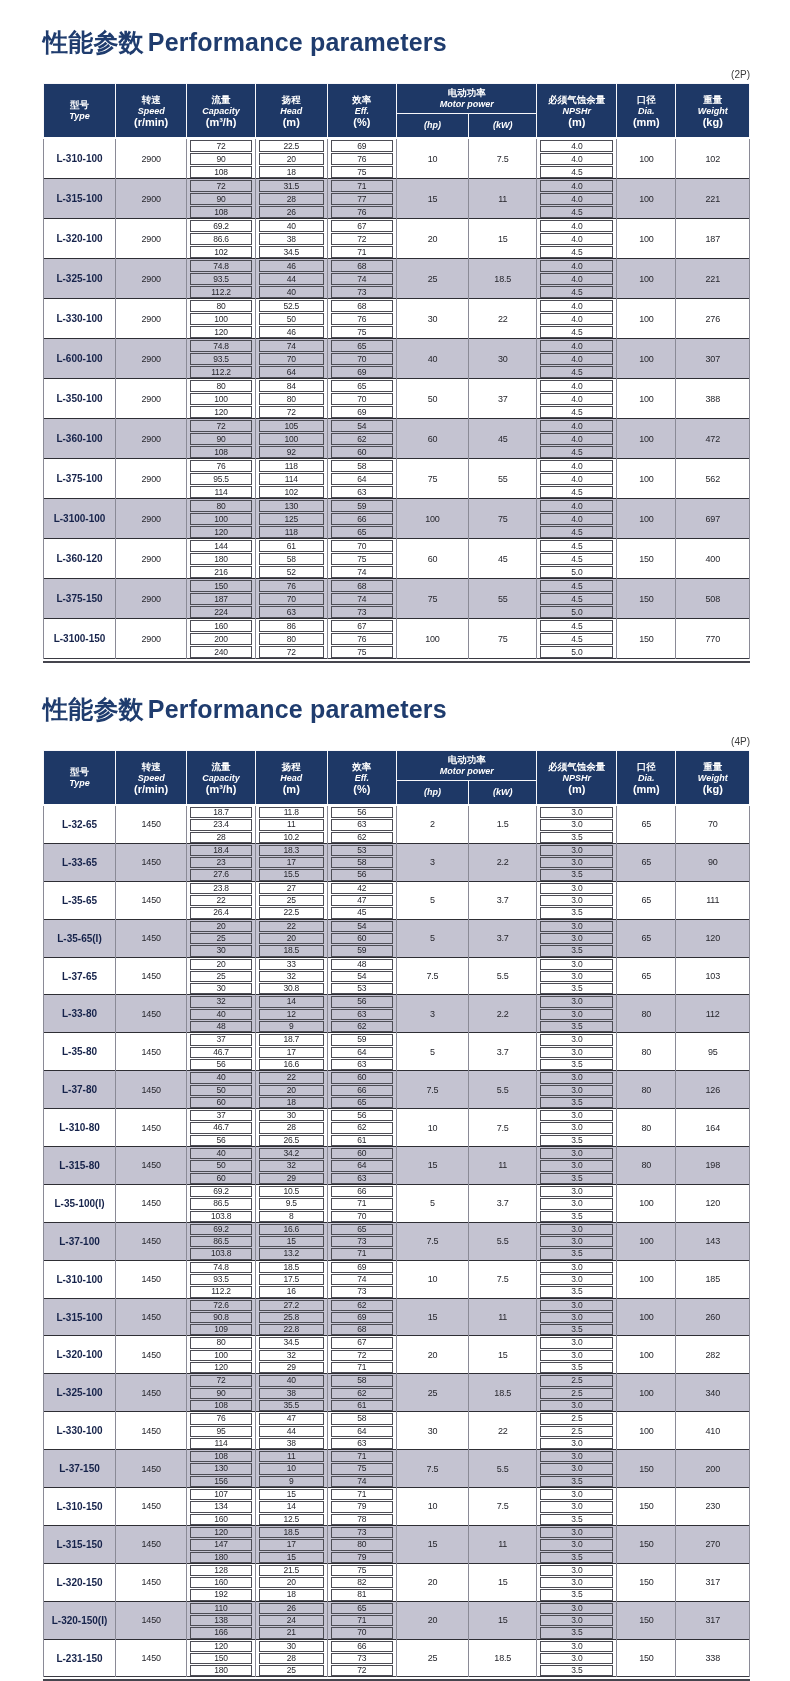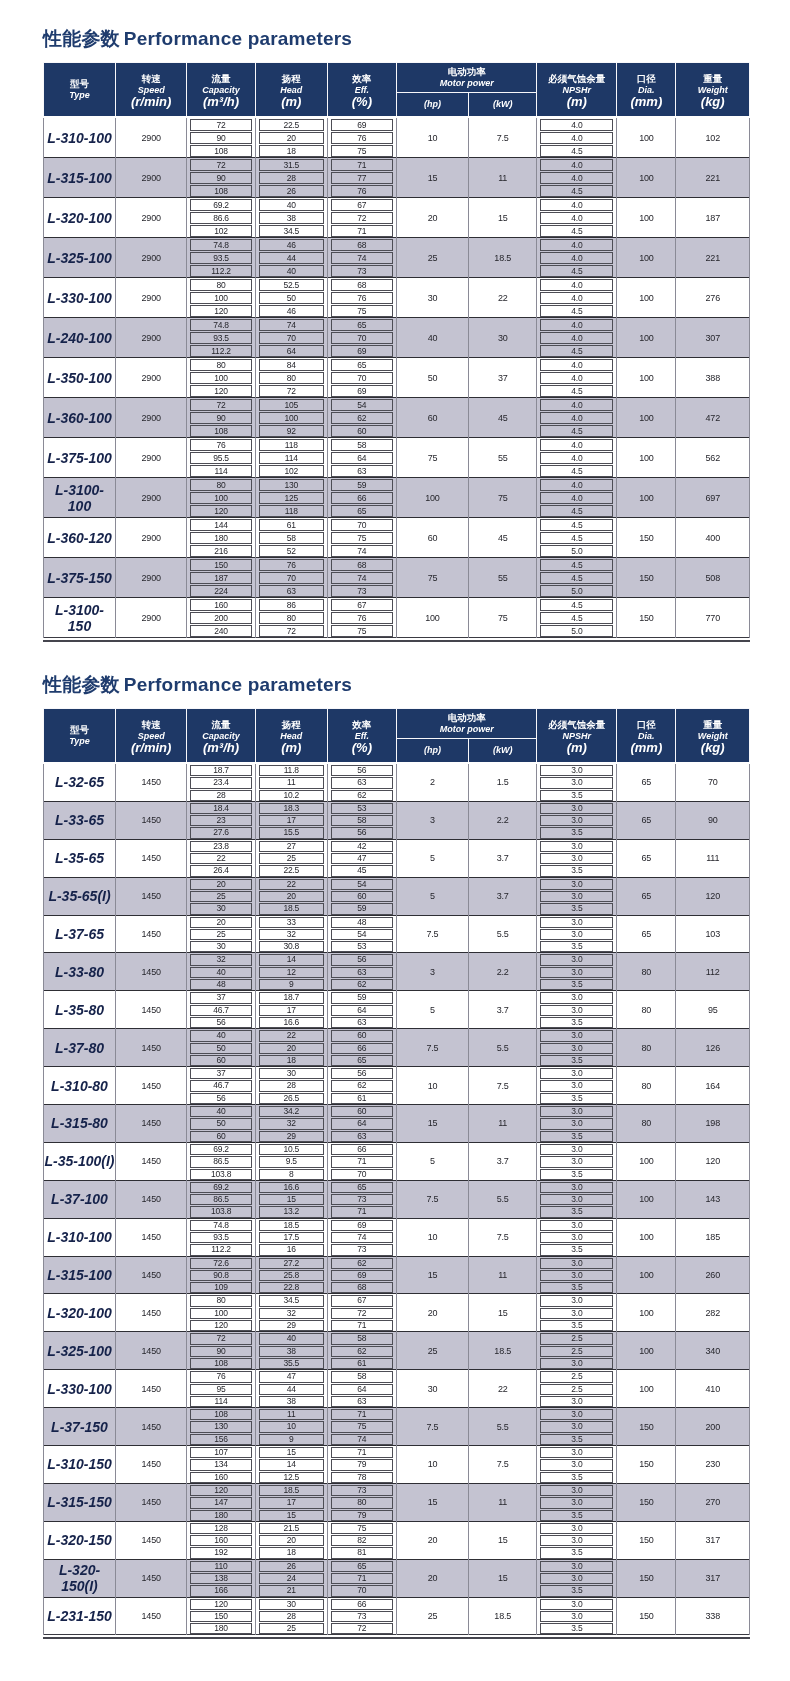--- a/index.html
+++ b/index.html
@@ -1,51 +1,52 @@
 <!DOCTYPE html>
 <html><head>
 <meta charset="utf-8">
 <style>
   html,body{margin:0;padding:0;background:#ffffff;}
   body{width:790px;min-height:1681px;font-family:"Liberation Sans","DejaVu Sans",sans-serif;}
   .page{box-sizing:border-box;width:790px;padding:26px 40px 40px 43px;}
   .section{margin:0 0 30px 0;}
-  .title{font-size:19px;font-weight:bold;color:#1f3c6e;letter-spacing:0.2px;margin:0 0 10px 0;}
+  .title{font-size:25px;font-weight:bold;color:#1f3c6e;letter-spacing:0.2px;margin:0 0 10px 0;}
   .title .zh-t{margin-right:4px;}
   .pole-tag{font-size:10px;color:#3a3a3a;text-align:right;margin:0 0 3px 0;}
   table{width:100%;border-collapse:collapse;table-layout:fixed;border-bottom:1.5px solid #3a3a42;}
   .under-rule{border-top:2.2px solid #45454e;margin-top:2px;height:0;}
   thead th{background:#1e3866;color:#ffffff;border:1.5px solid #f7f7fa;padding:1px 0;text-align:center;vertical-align:middle;}
   thead th.pw-top{border-bottom:1.5px solid #f7f7fa;}
   thead tr.h1 th{height:27px;}
   thead tr.h2 th{height:21px;}
   th .zh{display:block;font-size:9.5px;font-weight:bold;line-height:12px;}
   th .en{display:block;font-size:9px;font-weight:bold;font-style:italic;line-height:11px;}
-  th .unit{display:block;font-size:13px;font-weight:bold;font-style:italic;line-height:11px;}
+  th .unit{display:block;font-size:11px;font-weight:bold;line-height:11px;}
   thead th{border-bottom:2px solid #ffffff;}
   tbody td{text-align:center;vertical-align:middle;font-size:9px;color:#26262c;
            border-left:1px solid #8a8a96;border-right:1px solid #8a8a96;padding:0;
            letter-spacing:-0.2px;}
   tbody tr{height:12.7px;}
   .t4p tbody tr{height:12.2px;}
   tr.blk td{border-top:1.3px solid #2e2e34;}
   tr.shade td{background:#c4c3d1;}
   tr.plain td{background:#ffffff;}
-  td.type{font-weight:bold;font-style:italic;font-size:14px;color:#15224a;letter-spacing:0;}
+  td.type{font-weight:bold;font-size:10px;color:#15224a;letter-spacing:0;}
   td.bx{vertical-align:top;}
   .box{margin:1px 3px 0 3px;border:1px solid #4d4d55;line-height:10px;font-size:8.5px;}
   .t4p .box{line-height:9.3px;}
 </style>
 </head>
 <body>
 
 <div class="page">
 
   <div class="section">
     <h1 class="title"><span class="zh-t">性能参数</span><span>Performance parameters</span></h1>
+    <div class="pole-tag">(2P)</div>
     <table class="t2p">
       <colgroup>
         <col style="width:10.2%">
           <col style="width:10.1%">
           <col style="width:9.7%">
           <col style="width:10.2%">
           <col style="width:9.8%">
         <col style="width:10.2%">
           <col style="width:9.7%">
           <col style="width:11.3%">
@@ -342,21 +343,21 @@
               <div class="box">46</div>
             </td>
             <td class="bx">
               <div class="box">75</div>
             </td>
             <td class="bx">
               <div class="box">4.5</div>
             </td>
           </tr>
           <tr class="shade blk">
-            <td rowspan="3" class="type">L-240-100</td>
+            <td rowspan="3" class="type">L-600-100</td>
             <td rowspan="3">2900</td>
             <td class="bx">
               <div class="box">74.8</div>
             </td>
             <td class="bx">
               <div class="box">74</div>
             </td>
             <td class="bx">
               <div class="box">65</div>
             </td>
@@ -732,20 +733,21 @@
               <div class="box">5.0</div>
             </td>
           </tr>
         </tbody>
     </table>
     <div class="under-rule"></div>
   </div>
 
   <div class="section">
     <h1 class="title"><span class="zh-t">性能参数</span><span>Performance parameters</span></h1>
+    <div class="pole-tag">(4P)</div>
     <table class="t4p">
       <colgroup>
         <col style="width:10.2%">
           <col style="width:10.1%">
           <col style="width:9.7%">
           <col style="width:10.2%">
           <col style="width:9.8%">
         <col style="width:10.2%">
           <col style="width:9.7%">
           <col style="width:11.3%">

